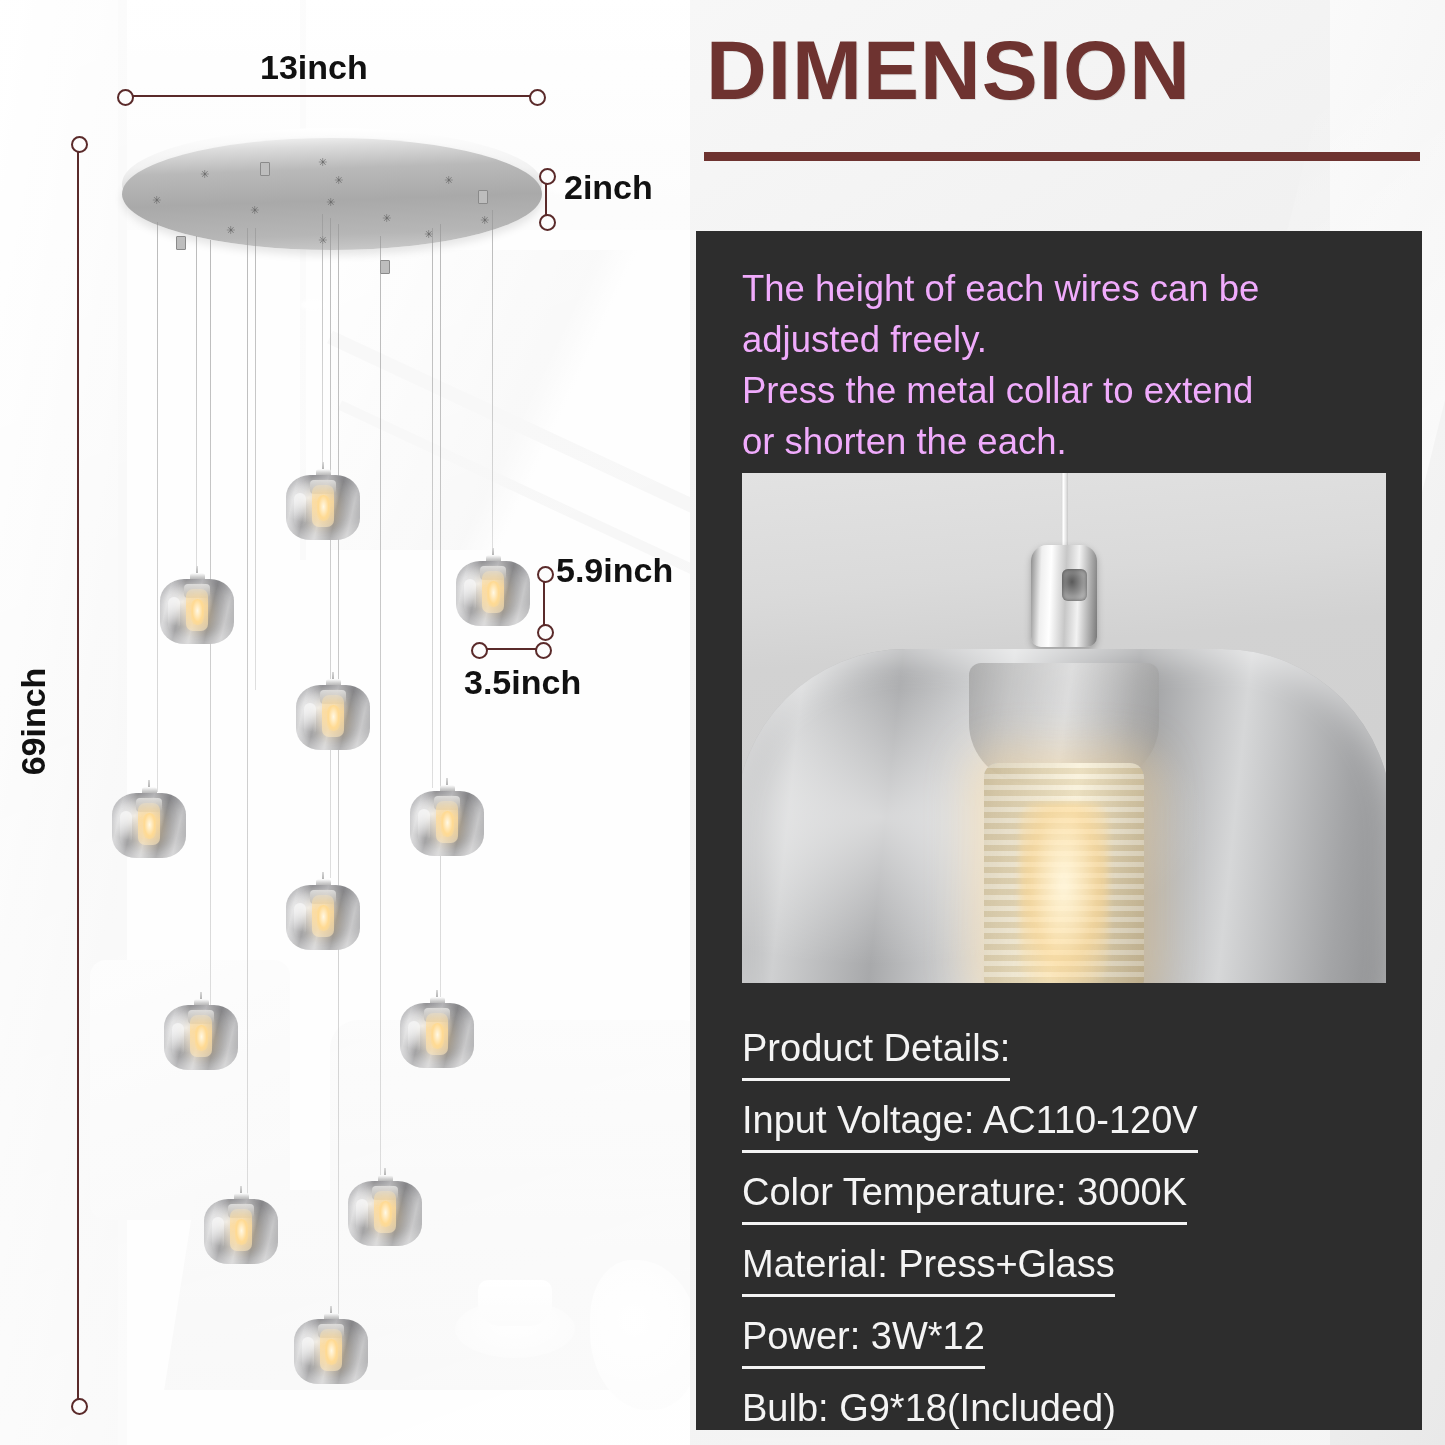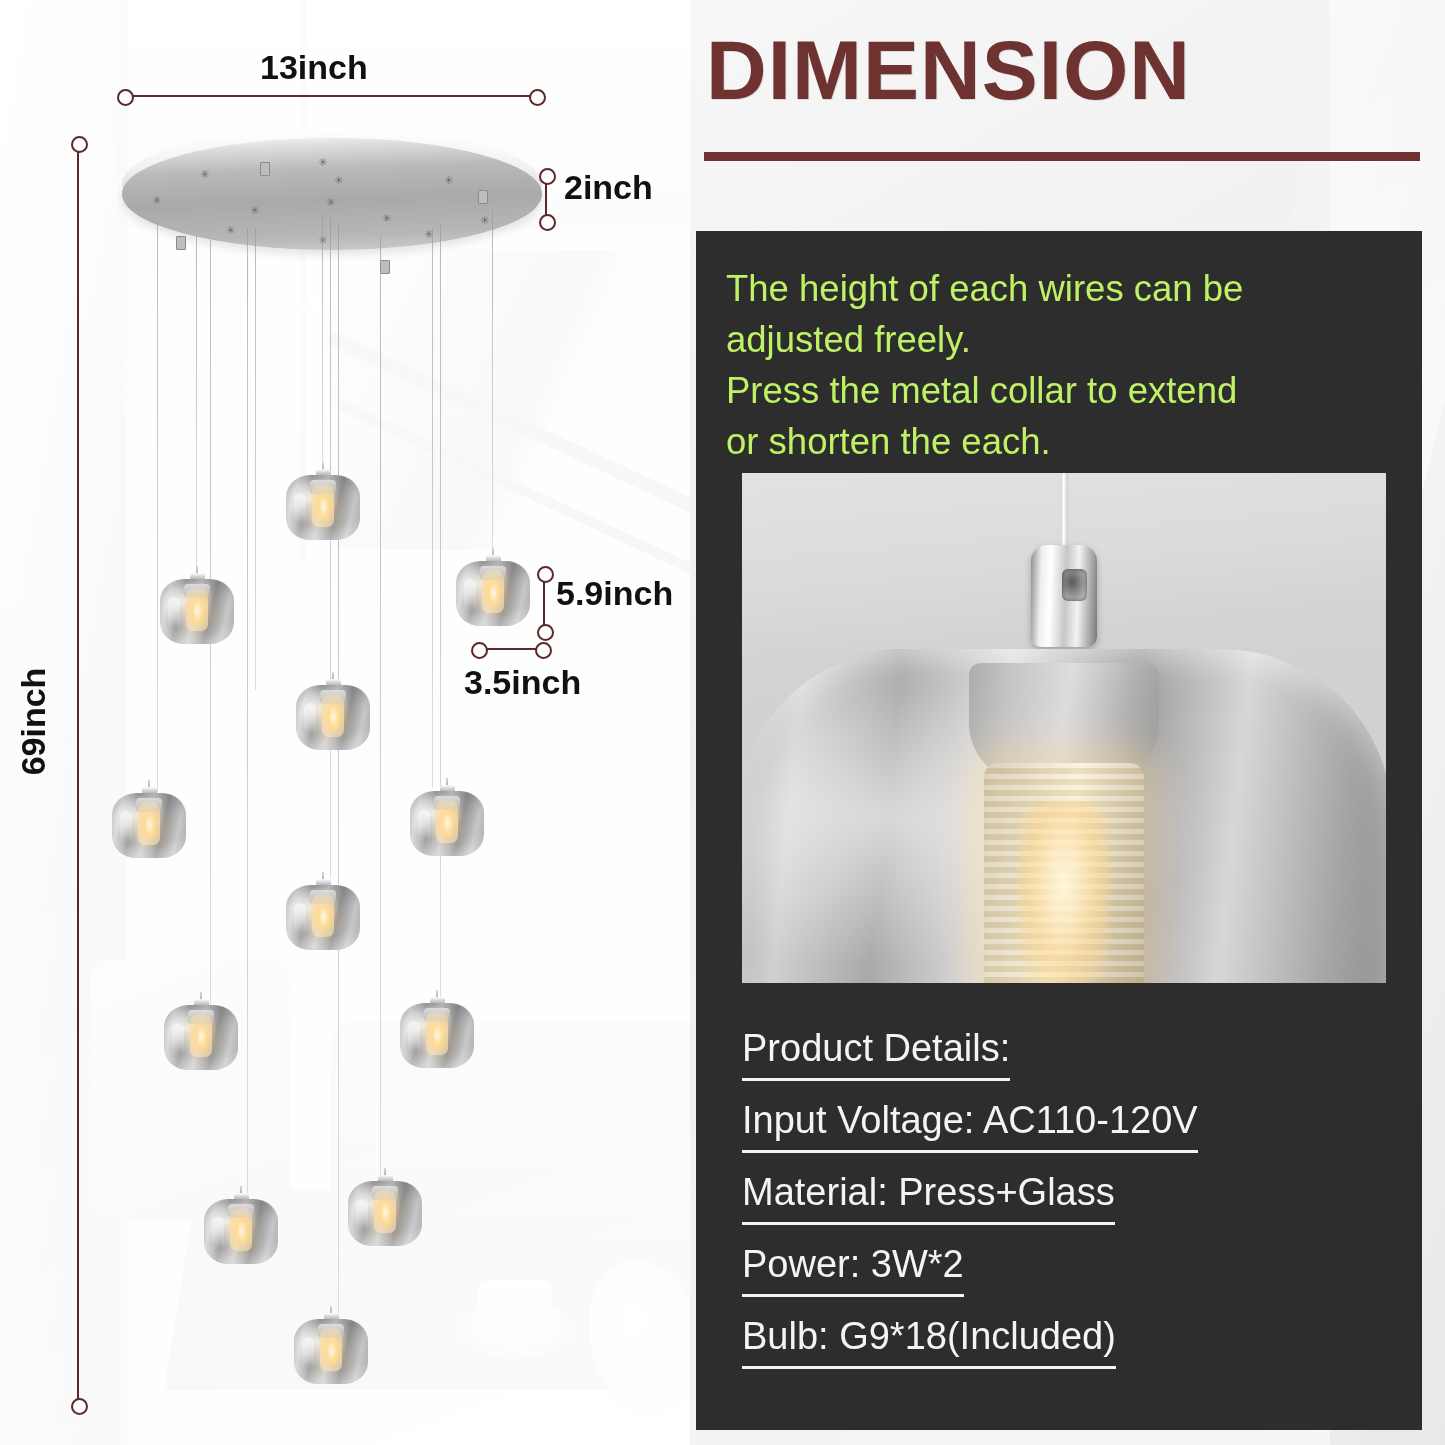--- a/index.html
+++ b/index.html
@@ -89,21 +89,21 @@
     background:linear-gradient(110deg,#fafafa,#e9e9e9);}
   .right-bg-glare{position:absolute;left:560px;top:80px;width:200px;height:600px;
     background:linear-gradient(140deg,rgba(255,255,255,0),rgba(255,255,255,.8));transform:skewX(-14deg);}
 
   .title{position:absolute;left:16px;top:28px;width:720px;
     font-size:84px;font-weight:700;letter-spacing:1px;line-height:1;color:#6e3330;
     font-family:"Liberation Sans",sans-serif;text-shadow:1px 1px 0 rgba(0,0,0,.10);}
   .title-rule{position:absolute;left:14px;top:152px;width:716px;height:9px;background:#6e3330;}
 
   .panel{position:absolute;left:6px;top:231px;width:726px;height:1199px;background:#2d2d2d;}
-  .panel-text{position:absolute;left:30px;top:32px;width:650px;color:#bef264;
+  .panel-text{position:absolute;left:46px;top:32px;width:650px;color:#f0abfc;
     font-size:36.5px;line-height:51px;font-weight:400;font-family:"Liberation Sans",sans-serif;}
 
   .photo{position:absolute;left:46px;top:242px;width:644px;height:510px;overflow:hidden;
     background:linear-gradient(175deg,#e2e2e2 0%,#dadada 22%,#d2d2d2 35%,#cfcfcf 100%);}
   .ph-wire{position:absolute;left:50%;top:0;width:7px;height:78px;margin-left:-3px;
     background:linear-gradient(90deg,#d2d2d2,#ffffff 35%,#e6e6e6 70%,#c6c6c6 100%);}
   .ph-collar{position:absolute;left:50%;top:72px;width:66px;height:102px;margin-left:-33px;border-radius:16px 16px 10px 10px;
     background:linear-gradient(92deg,#8d8d8d 0%,#efefef 16%,#ffffff 30%,#c7c7c7 52%,#f2f2f2 70%,#9a9a9a 92%,#787878 100%);
     box-shadow:0 3px 7px rgba(0,0,0,.25);}
   .ph-screw{position:absolute;left:50%;top:96px;width:25px;height:32px;margin-left:-2px;border-radius:6px;
@@ -321,21 +321,21 @@
   <div class="dim-label" style="left:564px;top:168px;font-size:34px;">2inch</div>
 
   <div class="dim-line" style="left:77px;top:148px;width:2px;height:1258px;"></div>
   <div class="dim-dot" style="left:71px;top:136px;"></div>
   <div class="dim-dot" style="left:71px;top:1398px;"></div>
   <div class="dim-label" style="left:-20px;top:702px;font-size:34px;transform:rotate(-90deg);">69inch</div>
 
   <div class="dim-line" style="left:543px;top:574px;width:2px;height:56px;"></div>
   <div class="dim-dot" style="left:537px;top:566px;"></div>
   <div class="dim-dot" style="left:537px;top:624px;"></div>
-  <div class="dim-label" style="left:556px;top:574px;font-size:34px;text-align:right;">5.9inch</div>
+  <div class="dim-label" style="left:556px;top:551px;font-size:34px;text-align:right;">5.9inch</div>
 
   <div class="dim-line" style="left:479px;top:648px;width:62px;height:2px;"></div>
   <div class="dim-dot" style="left:471px;top:642px;"></div>
   <div class="dim-dot" style="left:535px;top:642px;"></div>
   <div class="dim-label" style="left:464px;top:663px;font-size:34px;">3.5inch</div>
 
   <div class="right">
     <div class="right-bg"></div>
     <div class="right-bg-wall"></div>
     <div class="right-bg-glare"></div>
@@ -363,24 +363,27 @@
       </div>
 
       <div class="details">
         <div class="d-row">
           <span>Product Details:</span>
         </div>
         <div class="d-row">
           <span>Input Voltage: AC110-120V</span>
         </div>
         <div class="d-row">
+          <span>Color Temperature: 3000K</span>
+        </div>
+        <div class="d-row">
           <span>Material: Press+Glass</span>
         </div>
         <div class="d-row">
-          <span>Power: 3W*2</span>
+          <span>Power: 3W*12</span>
         </div>
         <div class="d-row">
           <span>Bulb: G9*18(Included)</span>
         </div>
       </div>
 
     </div>
   </div>
 
 </div>

